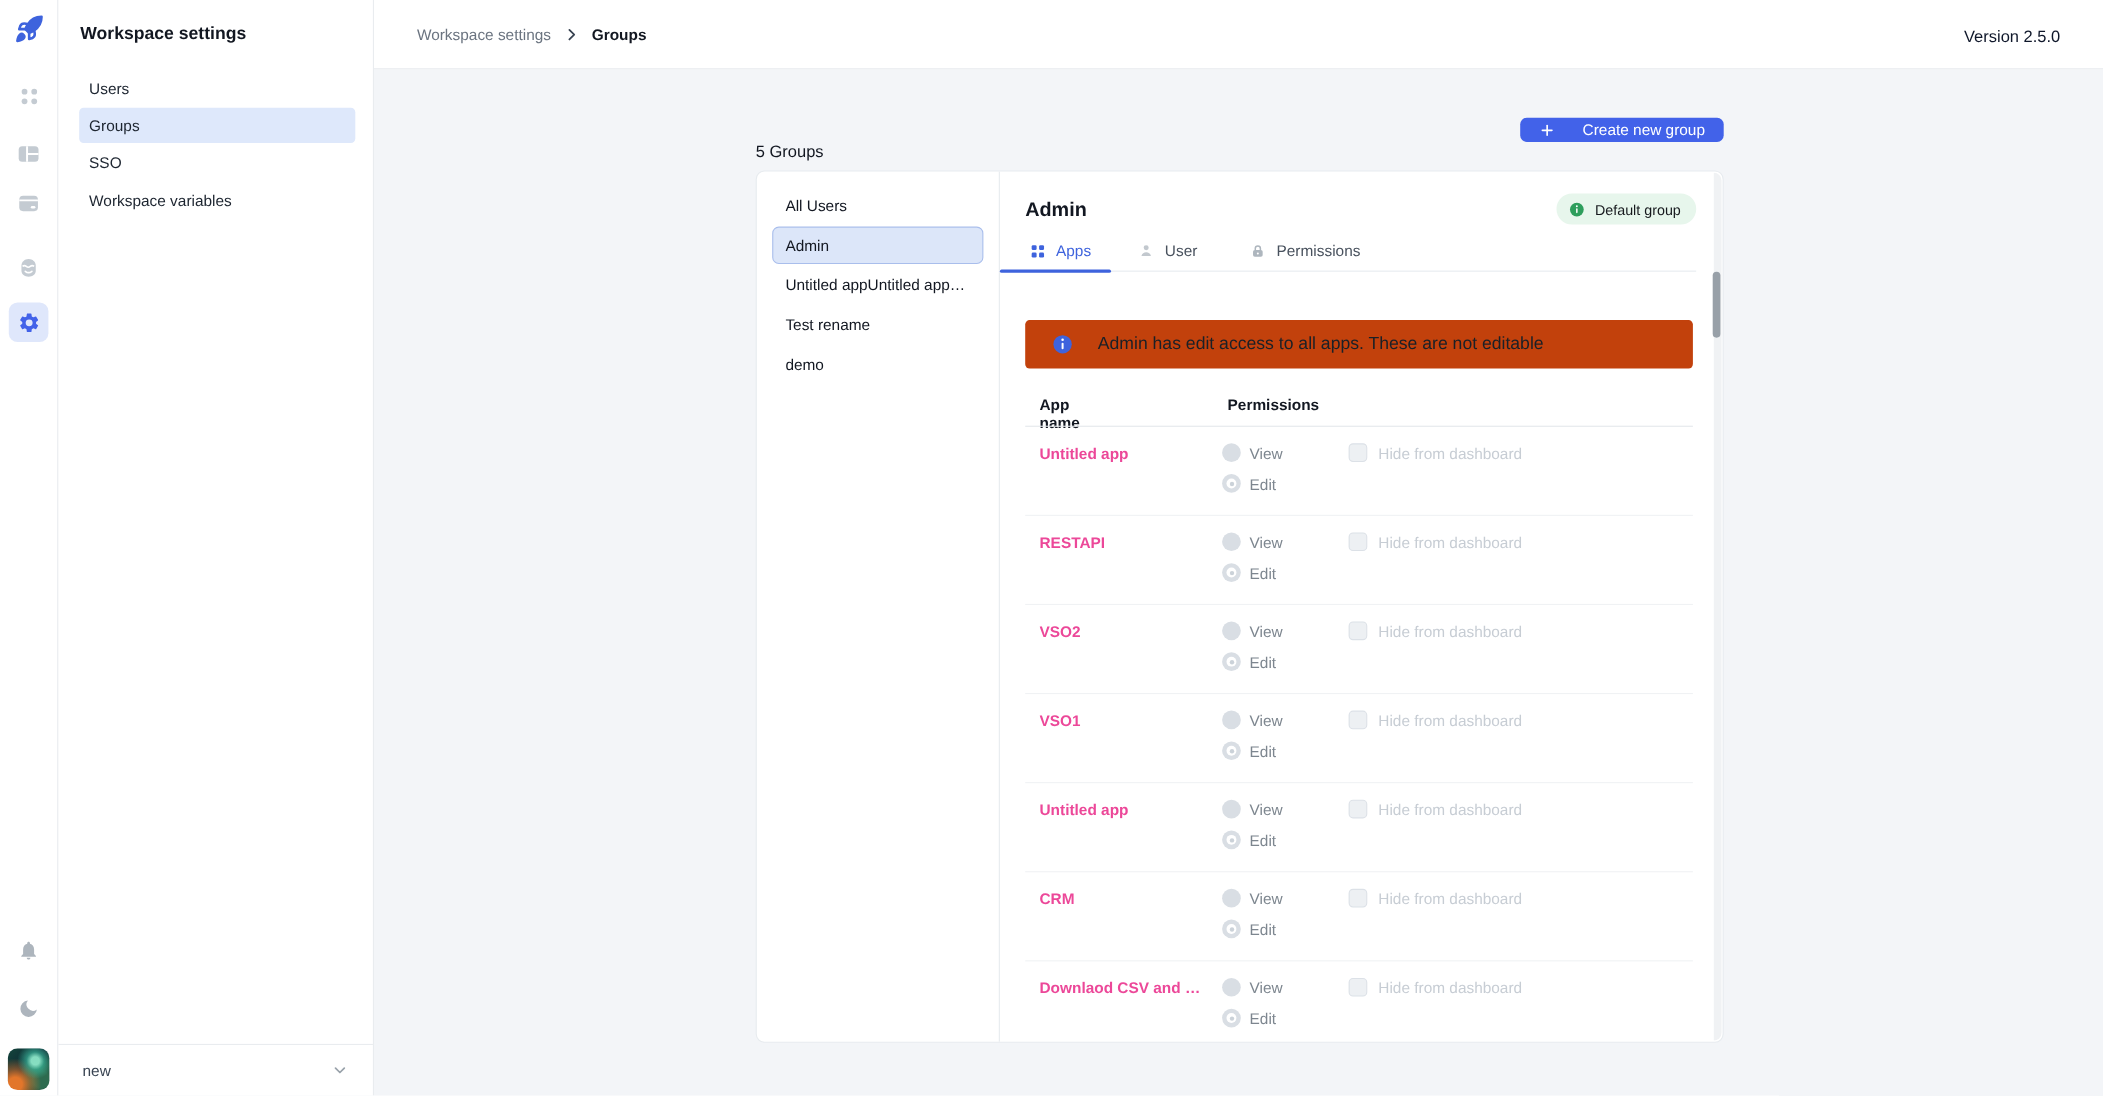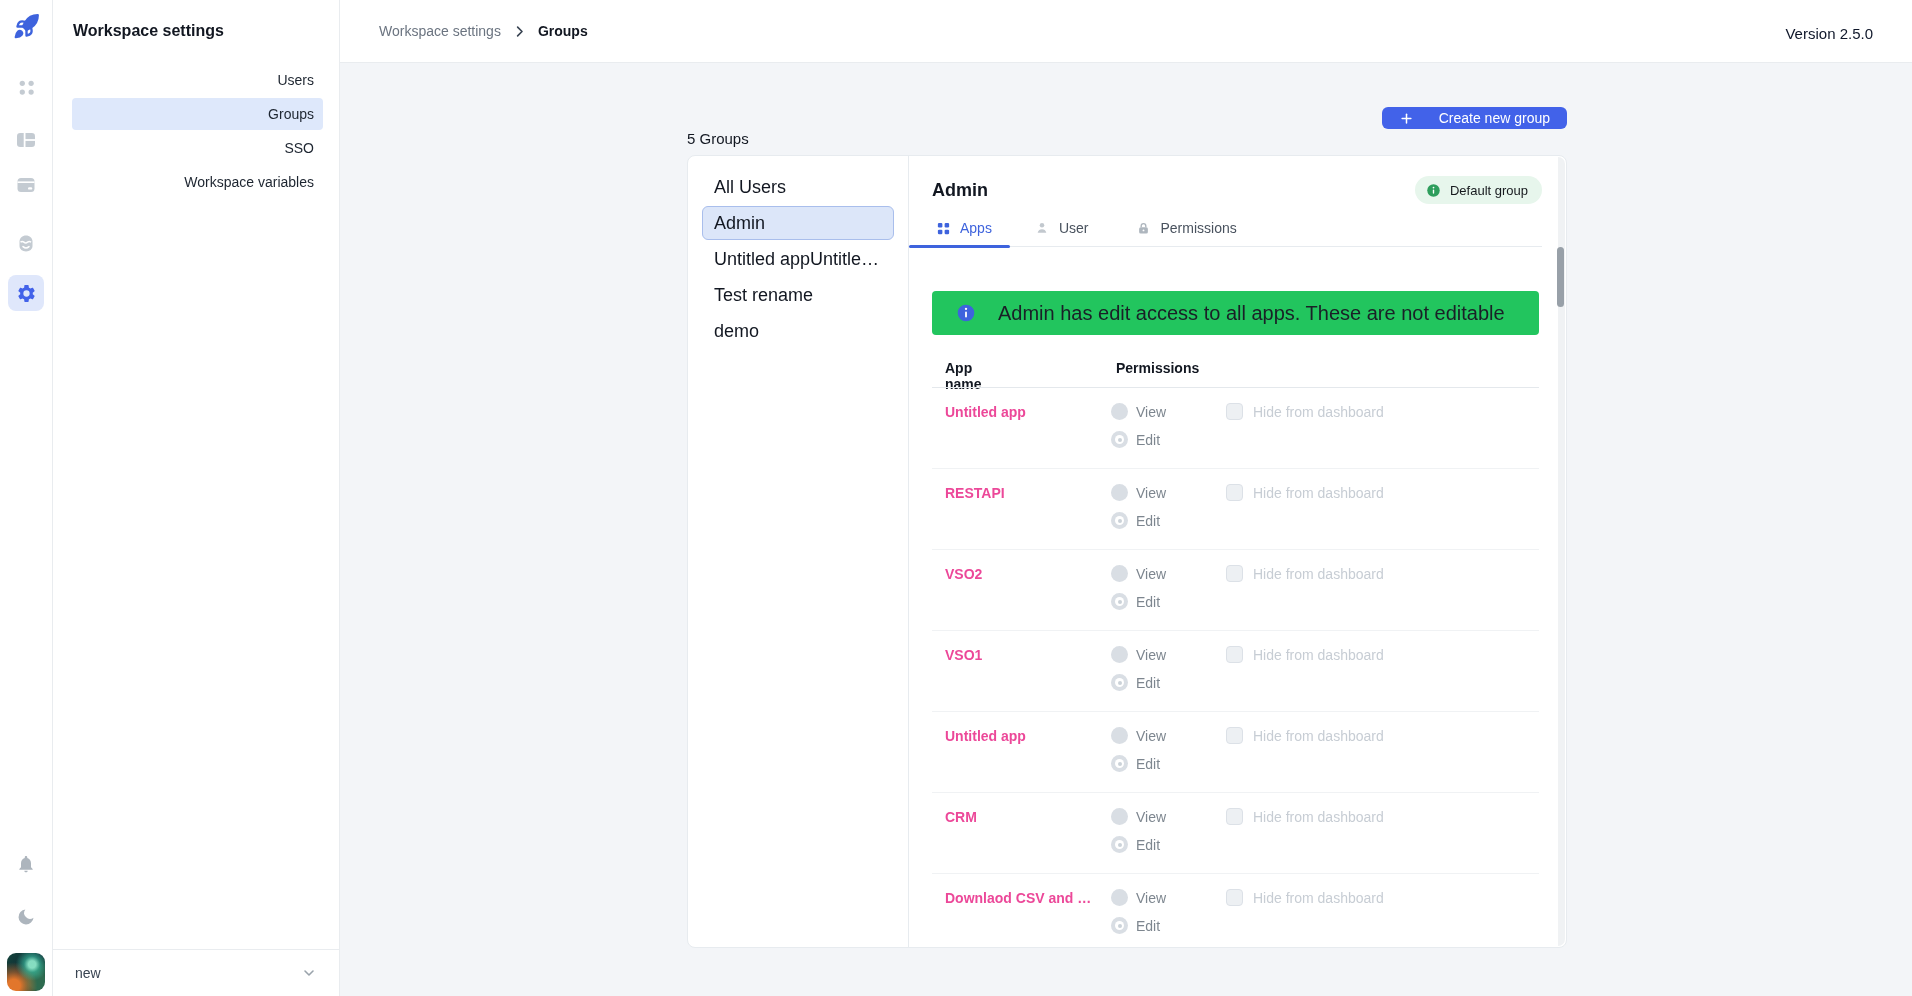--- a/index.html
+++ b/index.html
@@ -20,21 +20,21 @@
       radial-gradient(circle at 66% 30%, rgba(140,230,200,.95) 0 10%, rgba(60,190,160,.65) 22%, transparent 45%),
       radial-gradient(circle at 18% 86%, #E2762B 0 14%, rgba(226,118,43,.5) 30%, transparent 52%),
       radial-gradient(circle at 80% 75%, #2E6B4F 0 18%, transparent 50%),
       linear-gradient(135deg,#14463C,#0E2733 45%,#17392C 70%,#0A141C);}
 
   
   .sidebar{position:absolute;left:53px;top:0;width:286px;height:996px;background:#fff;border-right:1px solid #E9ECEF;z-index:2;}
   .sidebar-title{position:absolute;left:20px;top:22px;font-size:16px;font-weight:700;color:#121721;}
   .menu{position:absolute;left:19px;right:16px;top:64px;}
   .menu-item{height:32px;margin-bottom:2px;border-radius:4px;display:flex;align-items:center;
-             padding:0 9px;font-size:14px;color:#1D2530;cursor:pointer;justify-content:flex-end;}
+             padding:0 9px;font-size:14px;color:#1D2530;cursor:pointer;}
   .menu-item.selected{background:#DEE8FB;}
   .ws-switch{position:absolute;left:0;right:0;bottom:0;height:47px;border-top:1px solid #E9ECEF;
              display:flex;align-items:center;justify-content:space-between;padding:0 22px;box-sizing:border-box;cursor:pointer;text-align:right;}
   .ws-switch .ws-name{font-size:14px;color:#394452;}
 
   
   .main{position:absolute;left:340px;top:0;right:0;bottom:0;background:#F3F5F8;}
   .topbar{position:absolute;left:0;right:0;top:0;height:62px;background:#fff;border-bottom:1px solid #E9ECEF;}
   .breadcrumb{position:absolute;left:39px;top:0;height:62px;display:flex;align-items:center;gap:11px;font-size:14px;}
   .crumb-root{color:#6B7480;cursor:pointer;}
@@ -46,41 +46,41 @@
   .groups-count{font-size:15px;color:#121721;margin-top:40px;}
   .create-btn{height:22px;background:#4262E9;border:none;border-radius:6px;color:#fff;font-size:14px;
               font-family:inherit;display:flex;align-items:center;gap:25px;padding:0 17px;cursor:pointer;text-align:right;}
 
   
   .card{position:absolute;left:347px;top:155px;width:880px;height:793px;background:#fff;
         border:1px solid #E7EBEF;border-radius:8px;box-sizing:border-box;}
   .group-list{position:absolute;left:0;top:0;bottom:0;width:221px;border-right:1px solid #E7EBEF;
               padding-top:14px;box-sizing:border-box;}
   .group-item{height:32px;margin:0 14px 2px;border-radius:6px;border:1px solid transparent;display:flex;align-items:center;
-              padding:0 11px;font-size:18px;color:#121721;cursor:pointer;white-space:nowrap;overflow:hidden;}
+              padding:0 11px;font-size:14px;color:#121721;cursor:pointer;white-space:nowrap;overflow:hidden;}
   .group-item span{overflow:hidden;text-overflow:ellipsis;white-space:nowrap;}
   .group-item.selected{background:#DCE6F9;border-color:#A9BEEC;}
 
   .detail{position:absolute;left:221px;top:0;right:0;bottom:0;}
   .detail-header{position:absolute;left:23px;right:24px;top:19px;height:30px;
                  display:flex;align-items:center;justify-content:space-between;}
   .detail-title{font-size:18px;font-weight:700;color:#121721;}
   .badge{height:28px;border-radius:14px;background:#E7F6EC;display:flex;align-items:center;gap:9px;
          padding:0 14px 0 11px;font-size:13px;color:#16191D;}
 
   .tabs{position:absolute;left:0;right:24px;top:54px;height:36px;border-bottom:1px solid #E7EBEF;display:flex;}
   .tab{display:flex;align-items:center;gap:9px;padding:0 24px;font-size:14px;color:#49525E;cursor:pointer;position:relative;}
   .tab:first-child{padding-left:27px;padding-right:18px;}
   .tab .tab-ico{color:#AEB6BE;}
   .tab.active{color:#3E63DD;}
   .tab.active .tab-ico{color:#3E63DD;}
   .tab.active::after{content:"";position:absolute;left:0;right:0;bottom:-2px;height:3px;background:#3E63DD;border-radius:2px;}
 
-  .banner{position:absolute;left:23px;top:135px;width:607px;height:44px;background:#22c55e;border-radius:4px;
-          display:flex;align-items:center;padding-left:24px;gap:22px;box-sizing:border-box;font-size:20px;color:#1A2027;}
+  .banner{position:absolute;left:23px;top:135px;width:607px;height:44px;background:#c2410c;border-radius:4px;
+          display:flex;align-items:center;padding-left:24px;gap:22px;box-sizing:border-box;font-size:16px;color:#1A2027;}
 
   .table-head{position:absolute;left:36px;top:204px;height:18px;font-size:14px;font-weight:600;color:#121721;}
   .th-permissions{position:absolute;left:171px;top:0;}
   .th-app{position:absolute;left:0;top:0;}
 
   .app-rows{position:absolute;left:23px;top:231px;width:607px;border-top:1px solid #E4E8EC;}
   .app-row{height:80px;position:relative;}
   .app-row + .app-row{border-top:1px solid #F0F2F4;}
   .row-name{position:absolute;left:13px;top:16px;font-size:14px;font-weight:700;color:#ec4899;max-width:155px;
             overflow:hidden;text-overflow:ellipsis;white-space:nowrap;}

